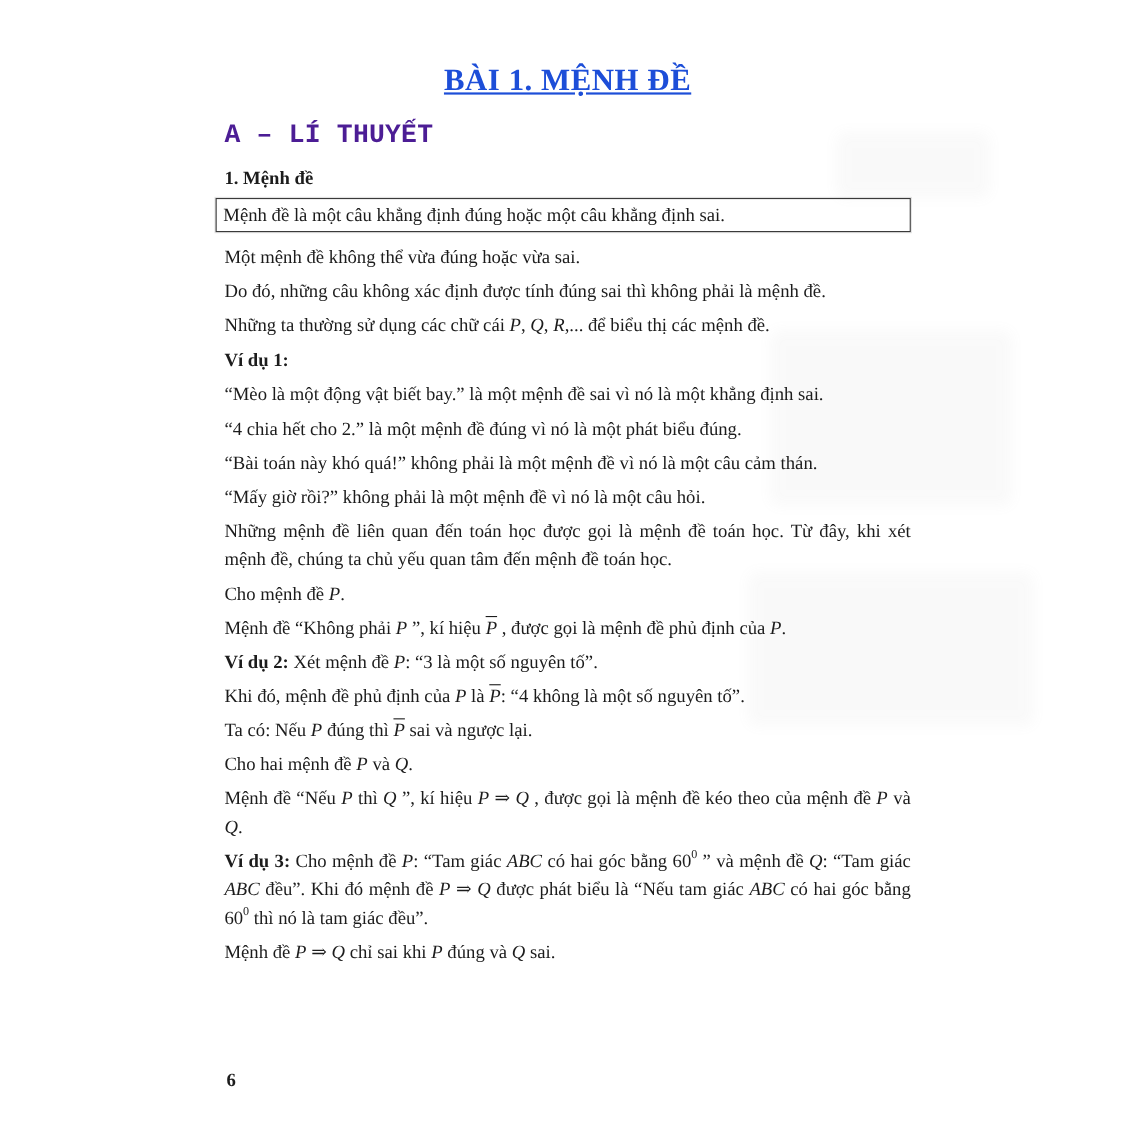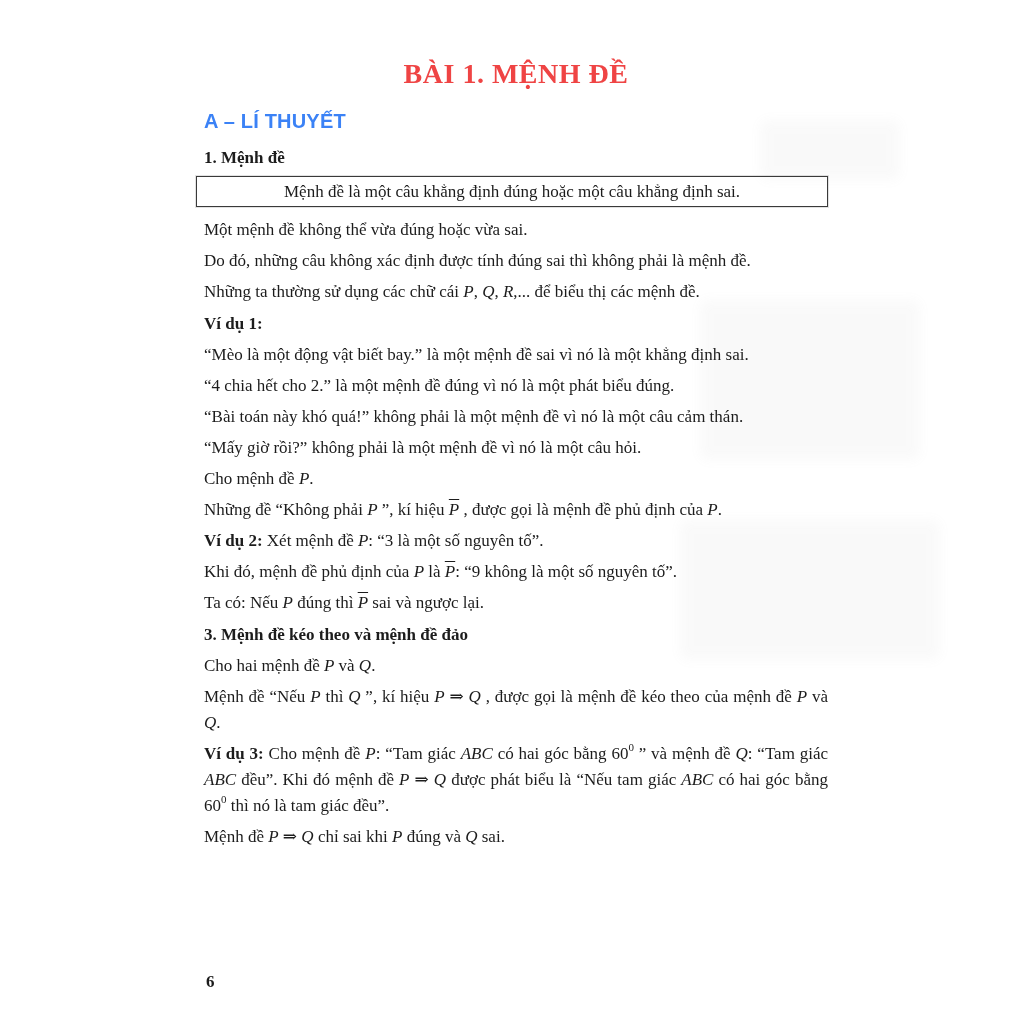--- a/index.html
+++ b/index.html
@@ -16,40 +16,41 @@
     position: absolute;
     left: 204px; top: 58px;
     width: 624px;
   }
   .title {
     font-size: 28px;
     font-weight: bold;
     text-align: center;
     letter-spacing: 0.5px;
     margin: 0 0 20px 0;
-    color: #ef4444;
+    color: #1d4ed8;
+    text-decoration: underline;
   }
   .section-label {
-    font-family: Liberation Sans, sans-serif;
-    font-size: 20px;
+    font-family: Liberation Mono, monospace;
+    font-size: 24px;
     font-weight: bold;
     letter-spacing: 0.2px;
-    color: #3b82f6;
+    color: #4c1d95;
     margin: 0 0 12px 0;
   }
   .h-block {
     font-size: 17px;
     font-weight: bold;
     line-height: 26px;
     margin: 6px 0 5px 0;
   }
   .def-box {
     border: 1px solid #3a3a3a;
     box-shadow: 0 0 0 1px rgba(60,60,60,0.15);
-    text-align: center;
+    text-align: left;
     font-size: 17px;
     line-height: 25px;
     padding: 2px 6px;
     margin: 2px 0 10px -8px;
   }
   .para {
     font-size: 17px;
     line-height: 26px;
     text-align: justify;
     margin: 5px 0;
@@ -97,26 +98,26 @@
         <div class="h-block"><span class="sg-b">1. Mệnh đề</span></div>
         <div class="def-box"><span>Mệnh đề là một câu khẳng định đúng hoặc một câu khẳng định sai.</span></div>
         <p class="para"><span>Một mệnh đề không thể vừa đúng hoặc vừa sai.</span></p>
         <p class="para"><span>Do đó, những câu không xác định được tính đúng sai thì không phải là mệnh đề.</span></p>
         <p class="para"><span>Những ta thường sử dụng các chữ cái </span><span class="sg-i">P</span><span>, </span><span class="sg-i">Q</span><span>, </span><span class="sg-i">R</span><span>,... để biểu thị các mệnh đề.</span></p>
         <div class="h-block"><span class="sg-b">Ví dụ 1:</span></div>
         <p class="para"><span>“Mèo là một động vật biết bay.” là một mệnh đề sai vì nó là một khẳng định sai.</span></p>
         <p class="para"><span>“4 chia hết cho 2.” là một mệnh đề đúng vì nó là một phát biểu đúng.</span></p>
         <p class="para"><span>“Bài toán này khó quá!” không phải là một mệnh đề vì nó là một câu cảm thán.</span></p>
         <p class="para"><span>“Mấy giờ rồi?” không phải là một mệnh đề vì nó là một câu hỏi.</span></p>
+        <p class="para"><span>Những mệnh đề liên quan đến toán học được gọi là mệnh đề toán học. Từ đây, khi xét mệnh đề, chúng ta chủ yếu quan tâm đến mệnh đề toán học.</span></p>
         <p class="para"><span>Cho mệnh đề </span><span class="sg-i">P</span><span>.</span></p>
-        <p class="para"><span>Những đề “Không phải </span><span class="sg-i">P</span><span> ”, kí hiệu </span><span class="sg-ov">P</span><span> , được gọi là mệnh đề phủ định của </span><span class="sg-i">P</span><span>.</span></p>
+        <p class="para"><span>Mệnh đề “Không phải </span><span class="sg-i">P</span><span> ”, kí hiệu </span><span class="sg-ov">P</span><span> , được gọi là mệnh đề phủ định của </span><span class="sg-i">P</span><span>.</span></p>
         <p class="para"><span class="sg-b">Ví dụ 2:</span><span> Xét mệnh đề </span><span class="sg-i">P</span><span>: “3 là một số nguyên tố”.</span></p>
-        <p class="para"><span>Khi đó, mệnh đề phủ định của </span><span class="sg-i">P</span><span> là </span><span class="sg-ov">P</span><span>: “9 không là một số nguyên tố”.</span></p>
+        <p class="para"><span>Khi đó, mệnh đề phủ định của </span><span class="sg-i">P</span><span> là </span><span class="sg-ov">P</span><span>: “4 không là một số nguyên tố”.</span></p>
         <p class="para"><span>Ta có: Nếu </span><span class="sg-i">P</span><span> đúng thì </span><span class="sg-ov">P</span><span> sai và ngược lại.</span></p>
-        <div class="h-block"><span class="sg-b">3. Mệnh đề kéo theo và mệnh đề đảo</span></div>
         <p class="para"><span>Cho hai mệnh đề </span><span class="sg-i">P</span><span> và </span><span class="sg-i">Q</span><span>.</span></p>
         <p class="para"><span>Mệnh đề “Nếu </span><span class="sg-i">P</span><span> thì </span><span class="sg-i">Q</span><span> ”, kí hiệu </span><span class="sg-i">P</span><span> ⇒ </span><span class="sg-i">Q</span><span> , được gọi là mệnh đề kéo theo của mệnh đề </span><span class="sg-i">P</span><span> và </span><span class="sg-i">Q</span><span>.</span></p>
         <p class="para"><span class="sg-b">Ví dụ 3:</span><span> Cho mệnh đề </span><span class="sg-i">P</span><span>: “Tam giác </span><span class="sg-i">ABC</span><span> có hai góc bằng 60</span><sup class="sg-sup">0</sup><span> ” và mệnh đề </span><span class="sg-i">Q</span><span>: “Tam giác </span><span class="sg-i">ABC</span><span> đều”. Khi đó mệnh đề </span><span class="sg-i">P</span><span> ⇒ </span><span class="sg-i">Q</span><span> được phát biểu là “Nếu tam giác </span><span class="sg-i">ABC</span><span> có hai góc bằng 60</span><sup class="sg-sup">0</sup><span> thì nó là tam giác đều”.</span></p>
         <p class="para"><span>Mệnh đề </span><span class="sg-i">P</span><span> ⇒ </span><span class="sg-i">Q</span><span> chỉ sai khi </span><span class="sg-i">P</span><span> đúng và </span><span class="sg-i">Q</span><span> sai.</span></p>
       </div>
   </div>
 
   <div class="page-number">6</div>
 </div>
 

